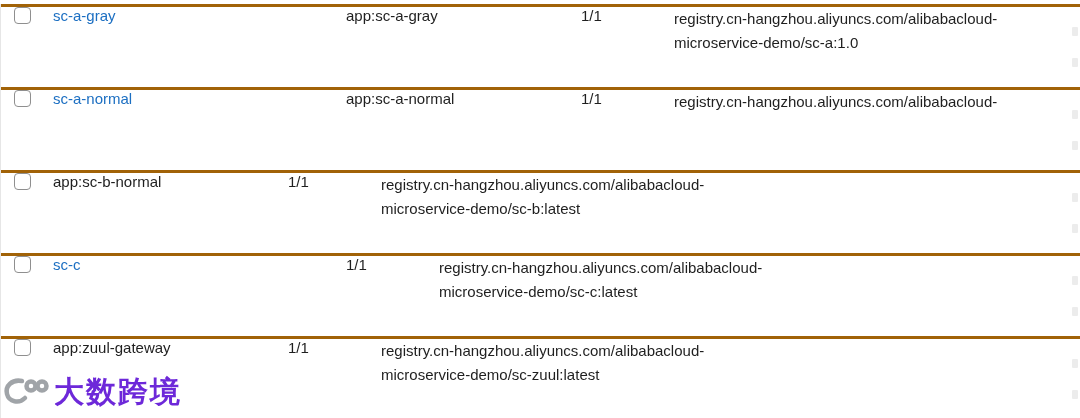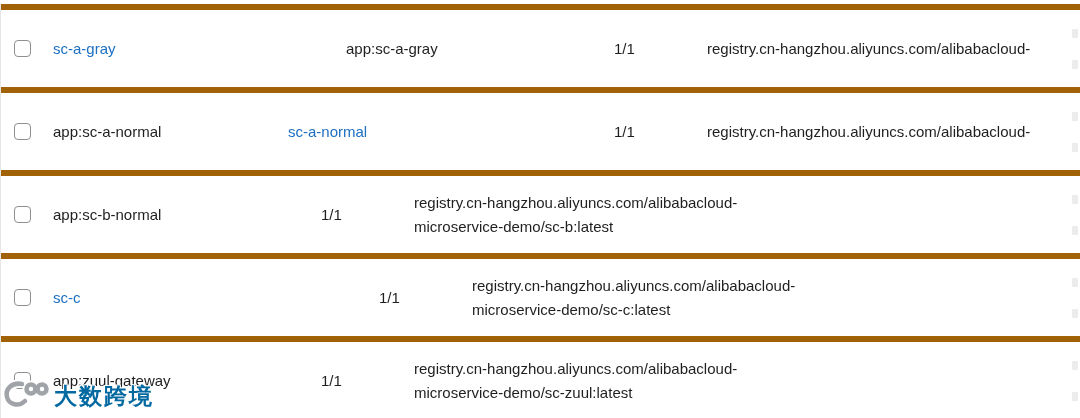--- a/index.html
+++ b/index.html
@@ -7,58 +7,58 @@
   body {
     width: 1080px; height: 418px; overflow: hidden;
     font-family: "Liberation Sans", "DejaVu Sans", sans-serif;
     position: relative;
   }
   .table {
     position: absolute; top: 4px; left: 0; width: 1080px;
     border-left: 1px solid #e6e6e6;
   }
   .row {
-    display: flex; align-items: center;
+    display: flex; 
     height: 83px; width: 100%;
-    border-top: 6px solid #a16207;
+    border-top: 3px solid #a16207;
     background: #ffffff;
     position: relative;
   }
   .cell { flex: 0 0 auto; font-size: 15px; color: #1f1f1f; }
   .cell-check { width: 52px; padding-left: 13px; }
   .checkbox {
     display: block; width: 17px; height: 17px;
     border: 1.5px solid #8f8f8f; border-radius: 4px;
     background: #ffffff; cursor: pointer;
   }
   .cell-name { width: 293px; }
   .name-link {
     color: #1c6fc2; text-decoration: none; cursor: pointer; font-size: 15px;
   }
   .cell-label { width: 235px; }
-  .cell-replicas { width: 93px; margin-left: 33px; }
+  .cell-replicas { width: 93px; }
   .cell-image { flex: 1 1 auto; padding-right: 24px; line-height: 24px; }
   .img-line { display: block; white-space: nowrap; }
   .clip-frag {
     position: absolute; right: 1px; top: 50%; transform: translateY(-50%);
     width: 7px; height: 40px; display: flex; flex-direction: column;
     justify-content: space-between; overflow: hidden;
   }
   .clip-frag i {
     display: block; width: 6px; height: 9px;
     background: #ececec; border-radius: 1px;
   }
   .watermark {
     position: absolute; left: 2px; bottom: 5px;
     display: flex; align-items: center; gap: 4px;
     pointer-events: none; z-index: 5;
   }
   .wm-text {
-    font-size: 23px; font-weight: bold; letter-spacing: 2px;
-    color: #0369a1;
+    font-size: 30px; font-weight: bold; letter-spacing: 2px;
+    color: #6d28d9;
     text-shadow: 0 0 1px #ffffff, 1px 1px 0 #ffffff, -1px -1px 0 #ffffff,
                  1px -1px 0 #ffffff, -1px 1px 0 #ffffff;
   }
 </style>
 </head>
 <body>
 
 <div class="table">
 
   <div class="row">
@@ -69,36 +69,37 @@
       <a class="name-link">sc-a-gray</a>
     </div>
     <div class="cell cell-label">
       <span>app:sc-a-gray</span>
     </div>
     <div class="cell cell-replicas">
       <span>1/1</span>
     </div>
     <div class="cell cell-image">
       <span class="img-line">registry.cn-hangzhou.aliyuncs.com/alibabacloud-</span>
+      <span class="img-line">microservice-demo/sc-a:1.0</span>
     </div>
     <div class="clip-frag">
         <i></i>
         <i></i>
       </div>
   </div>
 
   <div class="row">
     <div class="cell cell-check">
       <span class="checkbox"></span>
     </div>
+    <div class="cell cell-name">
+      <a class="name-link">sc-a-normal</a>
+    </div>
     <div class="cell cell-label">
       <span>app:sc-a-normal</span>
-    </div>
-    <div class="cell cell-name">
-      <a class="name-link">sc-a-normal</a>
     </div>
     <div class="cell cell-replicas">
       <span>1/1</span>
     </div>
     <div class="cell cell-image">
       <span class="img-line">registry.cn-hangzhou.aliyuncs.com/alibabacloud-</span>
     </div>
     <div class="clip-frag">
         <i></i>
         <i></i>

